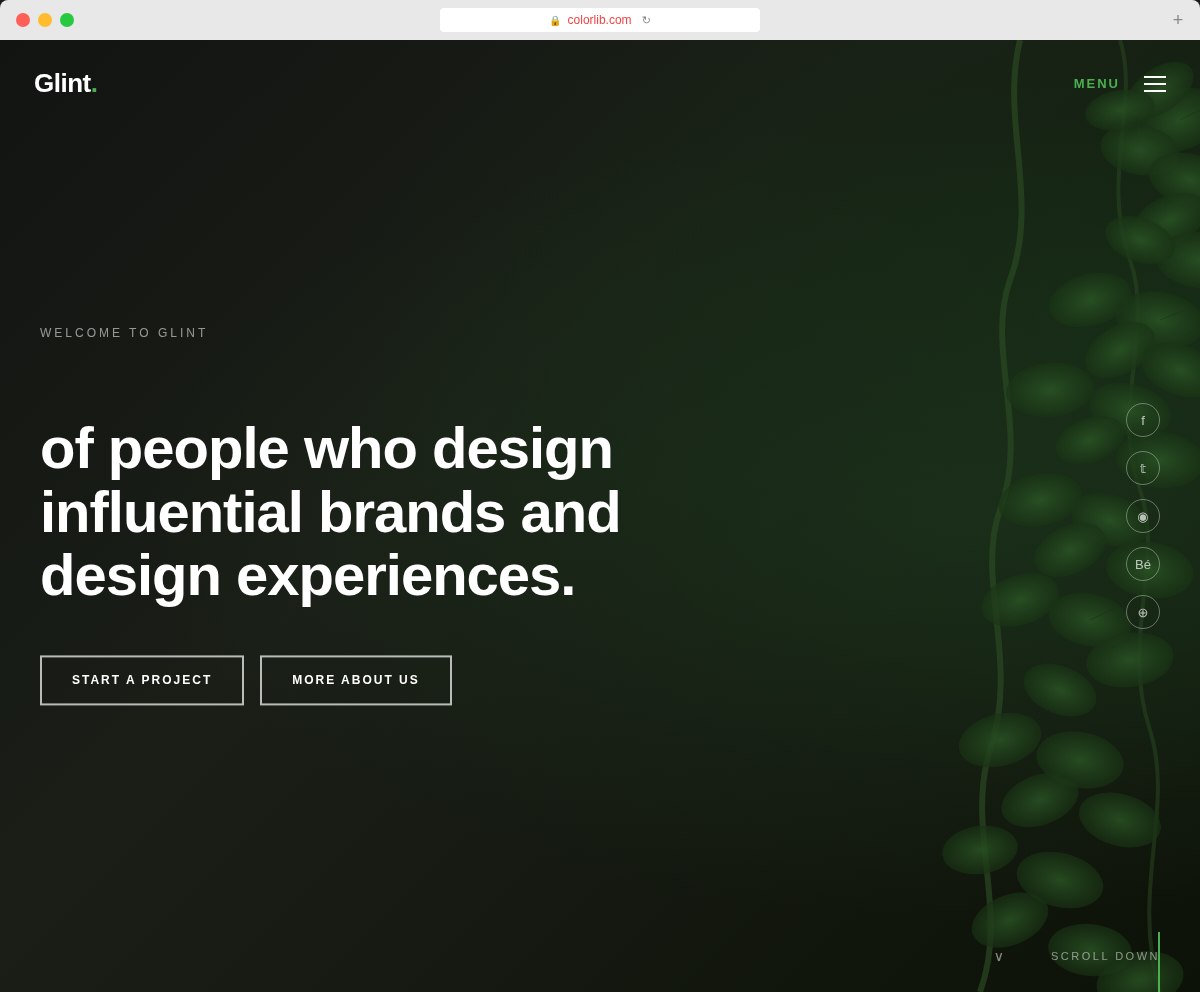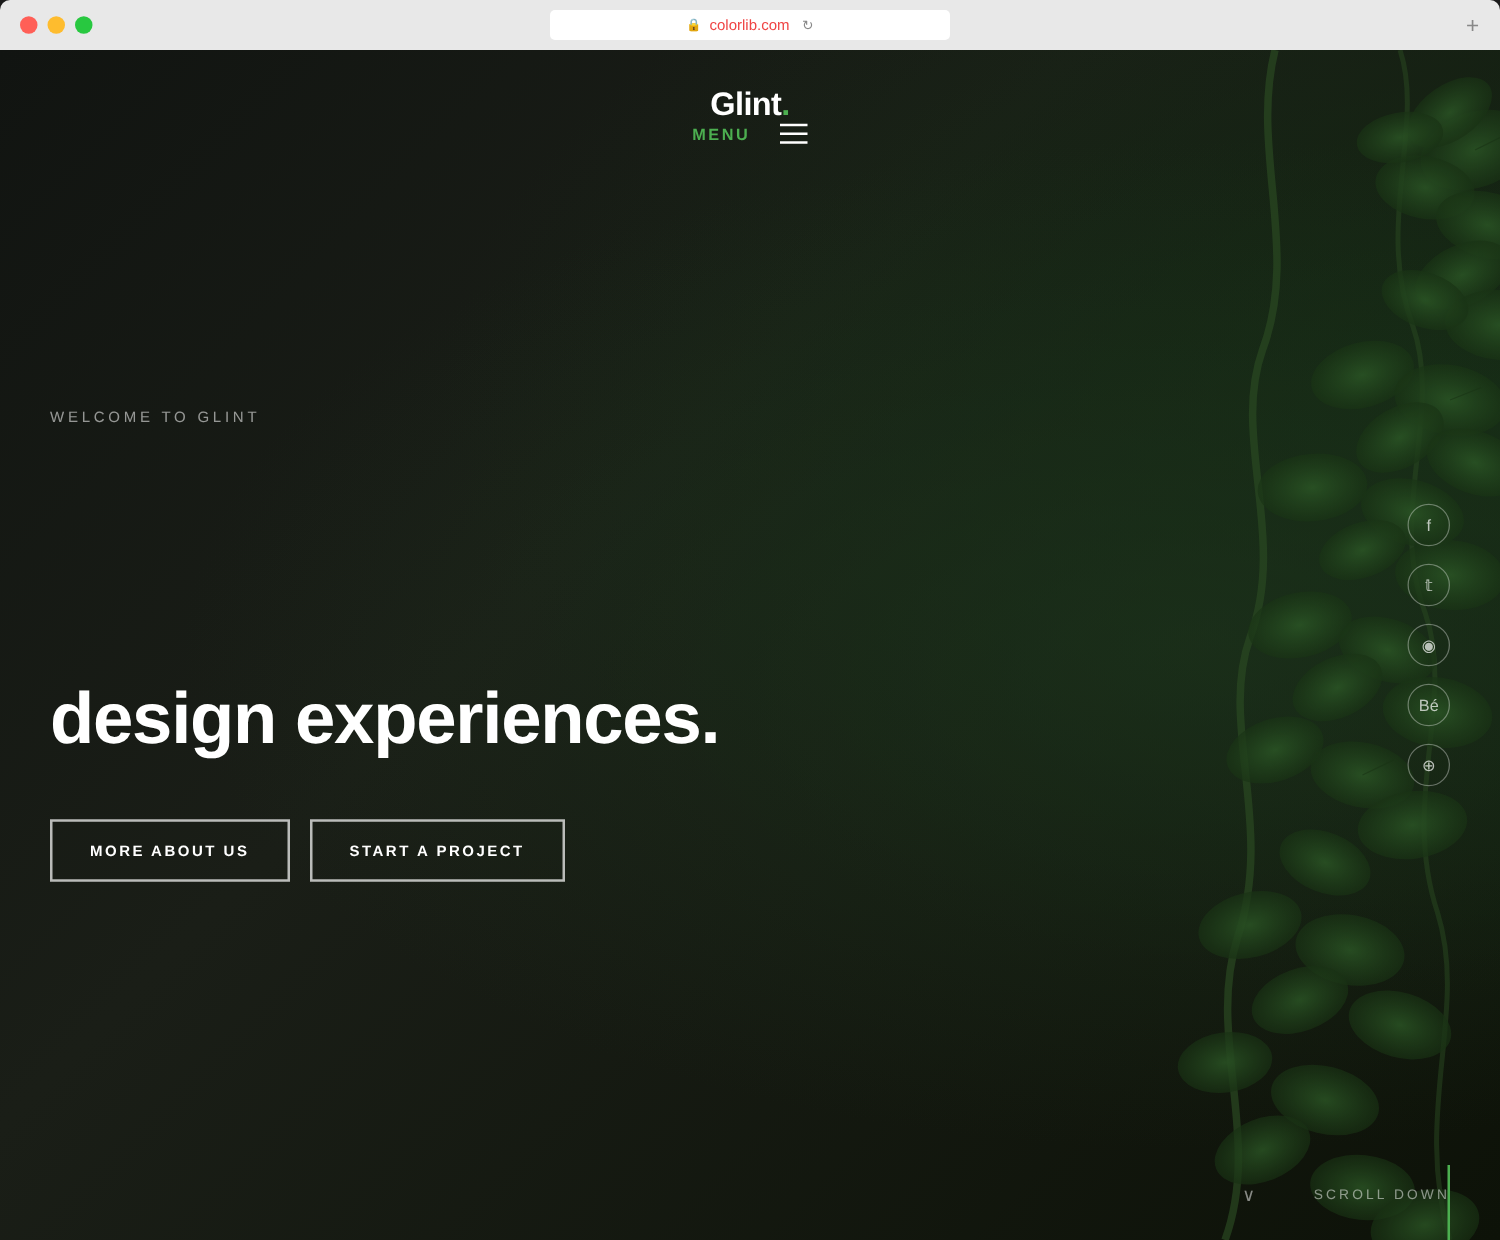--- a/index.html
+++ b/index.html
@@ -110,26 +110,25 @@
       height: 100%;
       opacity: 0.85;
     }
 
     
     .navbar {
       position: absolute;
       top: 0;
       left: 0;
       right: 0;
-      padding: 28px 64px;
+      padding: 28px 34px;
       display: flex;
       align-items: center;
       justify-content: space-between;
       z-index: 10;
-      flex-direction: column;
     }
 
     .logo {
       font-size: 26px;
       font-weight: 700;
       color: #fff;
       letter-spacing: -0.5px;
     }
 
     .logo-dot {
@@ -354,27 +353,27 @@
         <span></span>
         <span></span>
       </div>
     </div>
   </nav>
 
   <div class="hero-content">
     <p class="welcome-label">WELCOME TO GLINT</p>
     <h1 class="hero-heading">
       <br>
-      <br>
-      <br>
+      <span>of people who design</span><br>
+      <span>influential brands and</span><br>
       <span>design experiences.</span>
     </h1>
     <div class="cta-buttons">
+      <button class="btn-outline">START A PROJECT</button>
       <button class="btn-outline">MORE ABOUT US</button>
-      <button class="btn-outline">START A PROJECT</button>
     </div>
   </div>
 
   <div class="social-icons">
     <div class="social-icon">f</div>
     <div class="social-icon">𝕥</div>
     <div class="social-icon">◉</div>
     <div class="social-icon">Bé</div>
     <div class="social-icon">⊕</div>
   </div>

